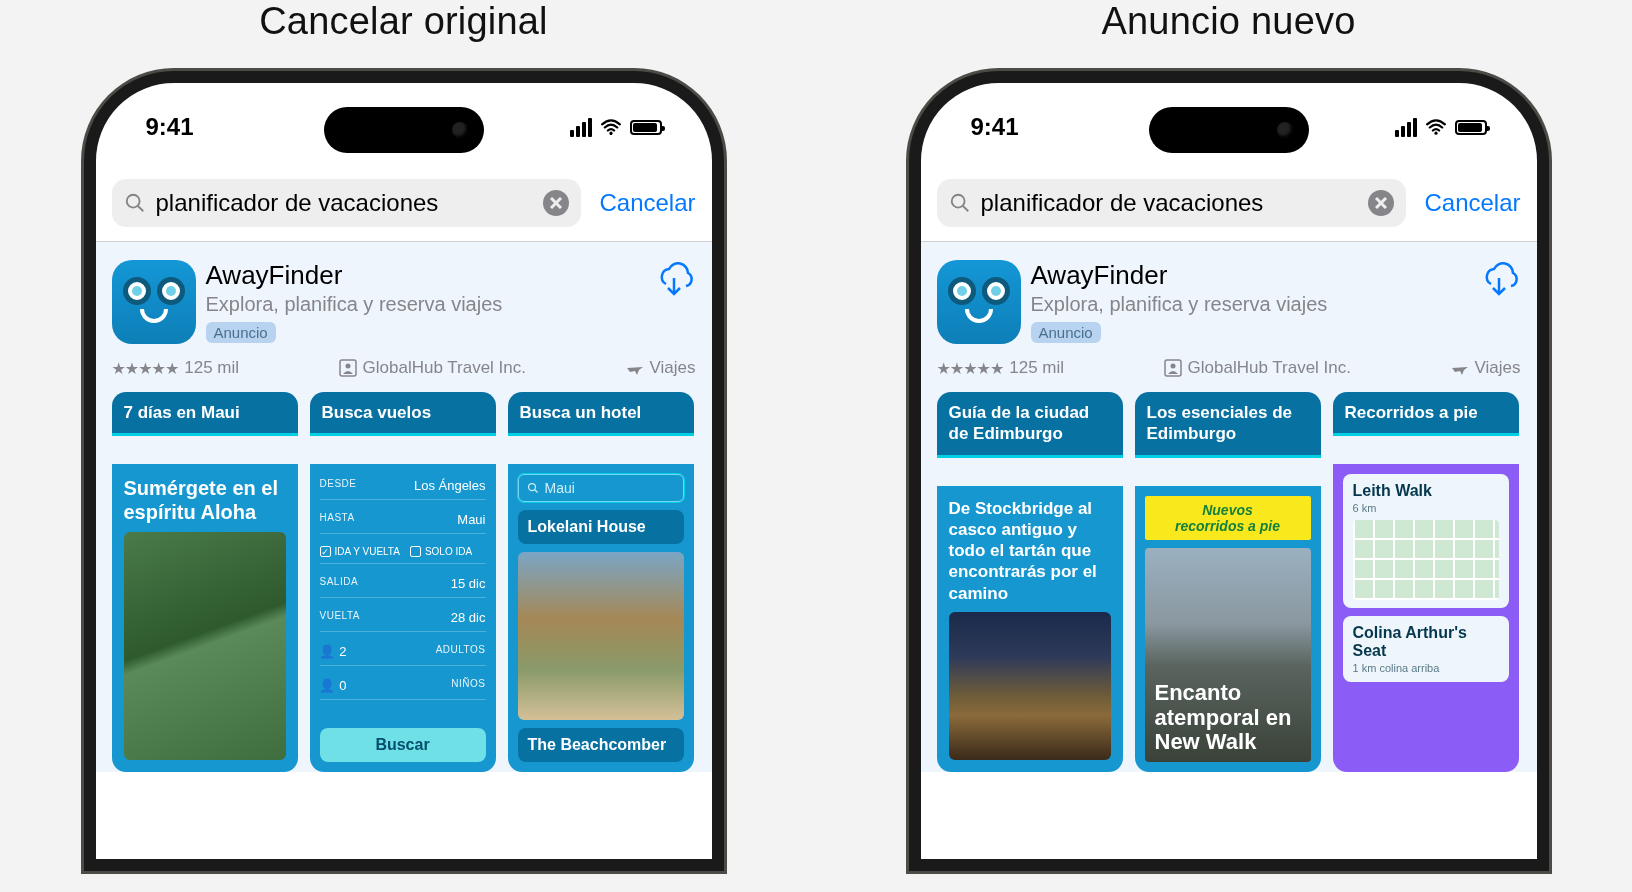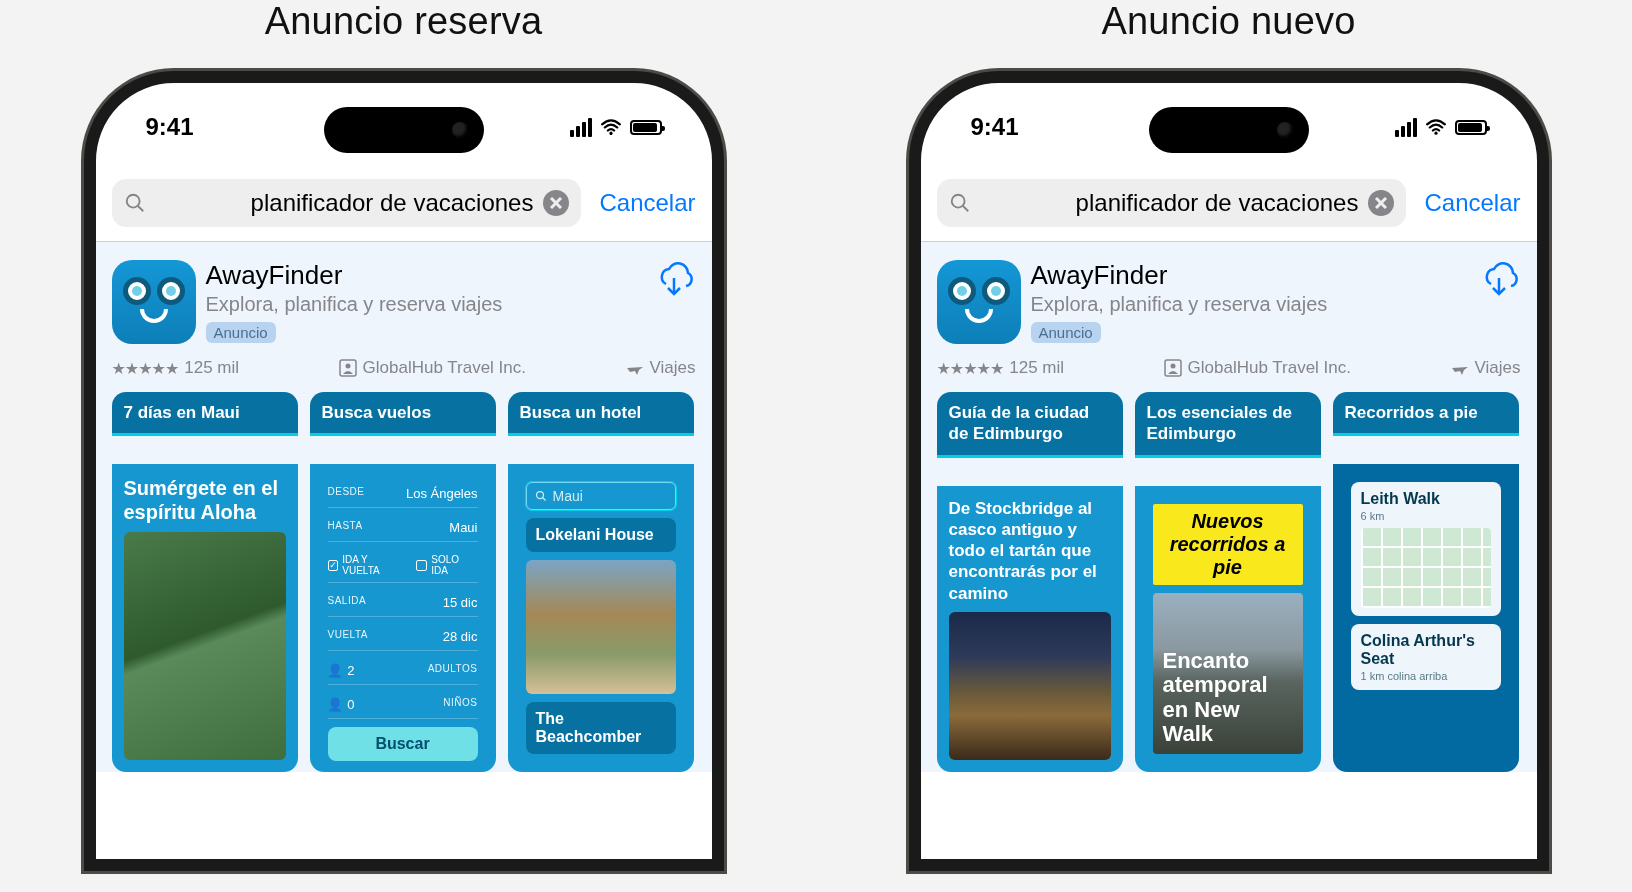--- a/index.html
+++ b/index.html
@@ -53,21 +53,21 @@
 
   .search-row{
     margin-top: 96px; display:flex; align-items:center; gap:18px; padding:0 16px 14px 16px;
     border-bottom:1px solid #d0d0d2;
   }
   .search-field{
     flex:1; display:flex; align-items:center; gap:10px;
     background:#eeeeef; border-radius:14px; padding:10px 12px;
   }
   .mag{ width:22px; height:22px; stroke:#848488; fill:none; stroke-width:2;}
-  .search-text{ font-size:24px; color:#000; flex:1;text-align:right; }
+  .search-text{ font-size:24px; color:#000; flex:1; }
   .clear-btn{ width:26px; height:26px; border-radius:50%; background:#86868a;
     display:flex; align-items:center; justify-content:center;}
   .clear-btn svg{ width:12px; height:12px; stroke:#eeeeef; stroke-width:3;}
   .cancel-link{ font-size:24px; color:#0479ff; }
 
   .result{
     background:#eef5fd; padding:18px 16px 0 16px;
   }
   .app-head{ display:flex; align-items:flex-start; gap:10px;}
   .app-icon{ width:84px; height:84px; border-radius:20px; background:linear-gradient(#1497d6,#0d7fb8);
@@ -90,61 +90,61 @@
   .stars{ letter-spacing:-1px; font-size:16px;}
   .meta-item{ display:flex; align-items:center; gap:6px;}
   .dev-icon, .cat-icon{ width:18px; height:18px; fill:#86868a;}
 
   .cards{ display:flex; gap:12px; padding-bottom:0; }
   .card{ width:186px; border-radius:14px; overflow:hidden; font-size:15px;
     color:#fff; display:flex; flex-direction:column; height: 380px; flex-shrink:0;}
   .card-head{ background:#0771a1; padding:10px 12px; font-weight:600; font-size:17px; line-height:1.25;
     border-bottom:3px solid #00d0e6;}
   .card-body{ background:#1797cf; flex:1; padding:12px; display:flex; flex-direction:column; gap:8px;margin-top:28px;}
-  .card-body.tight{padding:18px;}
+  .card-body.tight{padding:10px;}
   .subhead{ font-weight:700; font-size:20px; line-height:1.2;}
   .rowf{ display:flex; justify-content:space-between; border-bottom:1px solid #4db0da;
     padding:4px 0 6px; font-size:13px;}
   .rowf .lbl{font-size:10px; text-transform:uppercase; letter-spacing:0.5px; opacity:.9}
   .cb-row{display:flex; gap:10px; font-size:10px; padding:4px 0 6px; border-bottom:1px solid #4db0da;}
   .cb{display:flex;gap:4px;align-items:center}
   .cb .box{width:11px;height:11px;border:1.5px solid #fff;border-radius:2px;display:inline-flex;align-items:center;justify-content:center;font-size:9px;}
   .hotel-search{ border:1.5px solid #72d7f0; border-radius:6px; padding:5px 8px;
     display:flex; align-items:center; gap:6px; font-size:14px; color:#cdeef6;
     box-shadow:0 0 0 1px #00d0e6;}
   .hcard{ background:#0771a1; border-radius:8px; padding:8px 10px; font-weight:600; font-size:16px;}
   .img-ph{ background:linear-gradient(160deg,#4a7a4a 0%,#2e5a2e 45%,#5a8a5a 50%,#3e6e3e 100%);
     flex:1; border-radius:6px;}
   .img-ph.hotel{background:linear-gradient(180deg,#7aa5c5 0%,#a58856 40%,#8a9a6a 70%,#d4c098 100%);}
   .btn-search{ background:#6fe0e6; color:#04506e; border-radius:8px; padding:8px; text-align:center; font-weight:700; font-size:16px; margin-top:auto;}
 
   
   .desc-text{font-weight:700; font-size:17px; line-height:1.25;}
   .img-city{ flex:1; border-radius:6px;
     background:linear-gradient(180deg,#1a2a4a 0%,#2e3a5a 30%,#6a5a3a 55%,#8a6a3a 70%,#3a2a1a 100%);}
-  .yellow-band{background:#f9e81b; color:#000000; text-align:center; padding:6px 4px; border-radius:2px;
-    font-size:20px; font-style:italic; font-weight:700; line-height:1.15;}
+  .yellow-band{background:#f9e81b; color:#15803d; text-align:center; padding:6px 4px; border-radius:2px;
+    font-size:14px; font-style:italic; font-weight:700; line-height:1.15;}
   .img-castle{flex:1; border-radius:4px; position:relative;
     background:linear-gradient(180deg,#9ab0c0 0%,#8a98a0 35%,#5a6560 55%,#3a4238 100%);}
   .castle-text{position:absolute; left:10px; right:10px; bottom:8px; font-weight:800; font-size:22px; line-height:1.1;}
   .mini-card{background:#eef6fb; border-radius:8px; padding:8px 10px; color:#05374e;}
   .mini-title{font-weight:700; font-size:16px;}
   .mini-sub{font-size:11px; color:#5a7a8a; margin-top:2px;}
   .map-ph{height:80px; margin-top:6px; border-radius:4px;
     background:
       linear-gradient(90deg,#fff 0 2px, transparent 2px) 0 0/20px 100%,
       linear-gradient(0deg,#fff 0 2px, transparent 2px) 0 0/100% 20px,
       #cfe8d4;}
-  .card-body.white{background:#0369a1;}
+  .card-body.white{background:#8b5cf6;}
 </style>
 </head>
 <body>
 
 <div class="phone-block">
-  <div class="block-title">Anuncio reserva</div>
+  <div class="block-title">Cancelar original</div>
   <div class="device">
     <div class="notch"></div>
 
     <div class="status-bar">
       <span>9:41</span>
       <div class="status-right">
         <span class="bars">
             <span></span>
             <span></span>
             <span></span>

